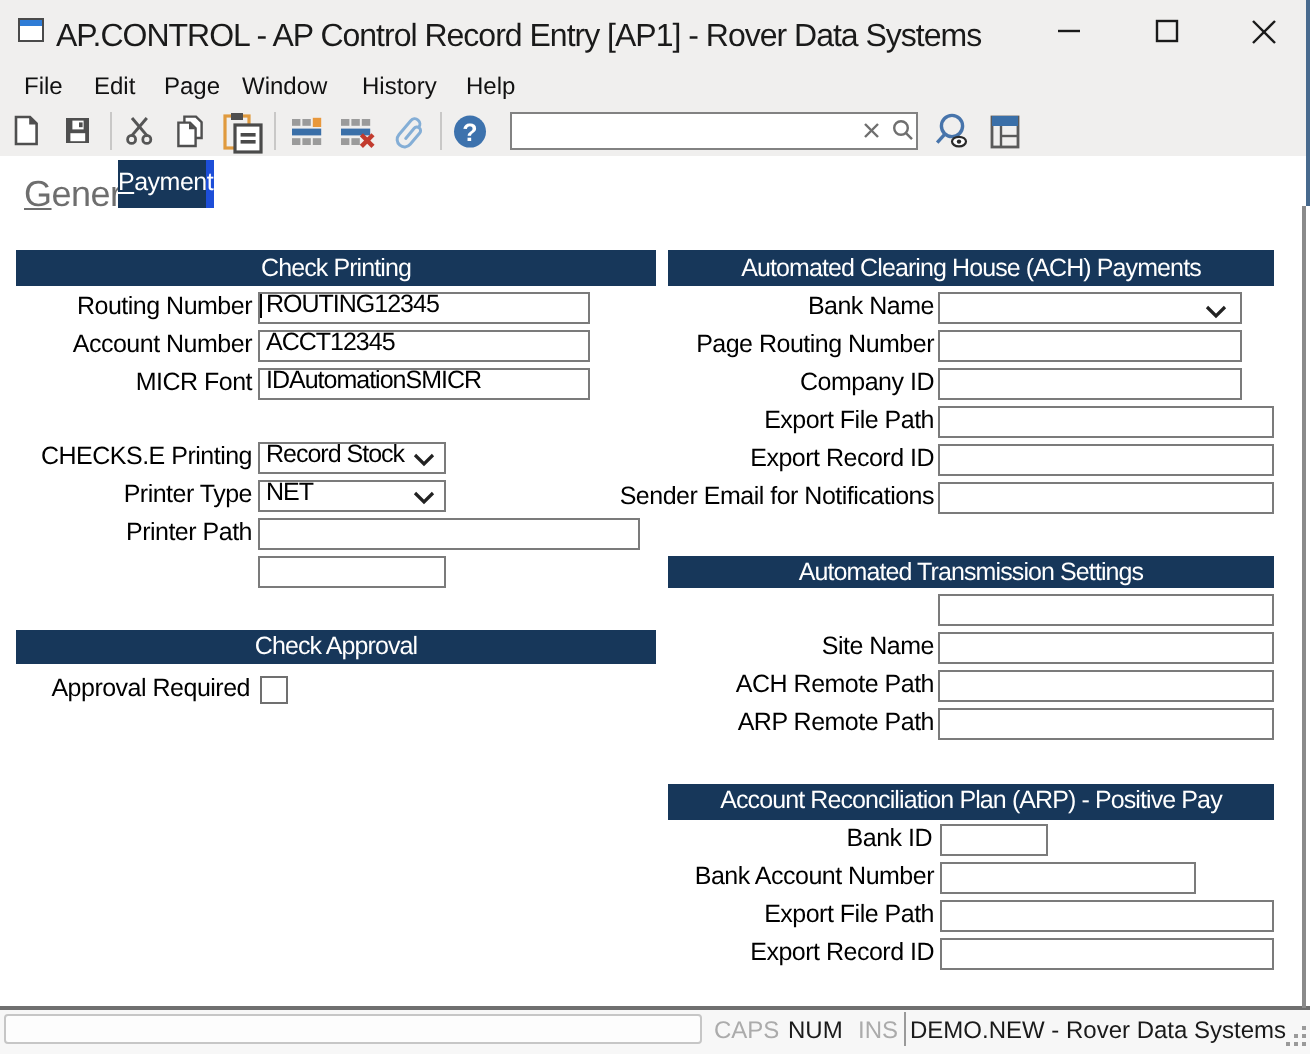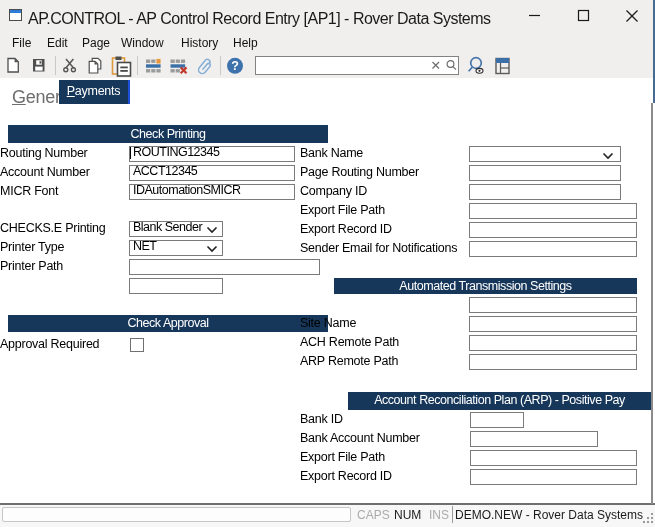--- a/index.html
+++ b/index.html
@@ -7,23 +7,23 @@
 body { font-family:"Liberation Sans", sans-serif; }
 #win { position:relative; width:655px; height:527px; background:#fff; overflow:hidden; }
 .abs { position:absolute; }
 #chrome { left:0; top:0; width:655px; height:78px; background:#f0efee; }
 #titletxt { left:28px; top:10px; font-size:16px; letter-spacing:-0.5px; color:#1a1a1a; white-space:nowrap; }
 .menuitem { top:36px; font-size:12px; color:#111; }
 .tsep { width:1px; background:#c9c8c7; top:56px; height:19px; }
 #searchbox { left:255px; top:56px; width:204px; height:19px; background:#fff; border:1px solid #828282; }
 
 #tabgen { left:12px; top:87px; font-size:18px; letter-spacing:-0.25px; color:#6e6e6e; }
-#tabpay { left:59px; top:80px; width:71px; height:24px; background:#17375a; border-right:2px solid #1d4ed8; font-size:12.5px; letter-spacing:-0.25px; color:#fff; text-align:center; line-height:23px;}
+#tabpay { left:59px; top:80px; width:48px; height:24px; background:#17375a; border-right:4px solid #1d4ed8; font-size:12.5px; letter-spacing:-0.25px; color:#fff; text-align:center; line-height:23px;}
 .hdr { background:#17375a; color:#fff; font-size:12.5px; letter-spacing:-0.45px; text-align:center; }
-.lbl { font-size:12.5px; letter-spacing:-0.25px; color:#000; white-space:nowrap; height:16px; line-height:14px; }
+.lbl { font-size:12.5px; letter-spacing:-0.25px; color:#000; text-align:right; white-space:nowrap; height:16px; line-height:14px; }
 .fld { background:#fff; border:1px solid #7b7b7b; font-size:12.5px; letter-spacing:-0.5px; color:#000; padding:0 0 0 3px; line-height:11px; white-space:nowrap; }
 
 #sbline { left:0px; top:503px; width:655px; height:2px; background:#6f6f6f; }
 #sbar { left:0; top:505px; width:655px; height:22px; background:#f7f7f7; }
 #sbpane { left:2px; top:507px; width:349px; height:15px; background:#fdfdfd; border:1px solid #c6c6c6; border-radius:2px; }
 .sbt { top:508px; font-size:12px; }
 #rborder1 { left:653px; top:0; width:2px; height:103px; background:#486a8e; }
 #rborder2 { left:651px; top:103px; width:2px; height:401px; background:#8b8b8b; }
 </style>
 </head>
@@ -136,37 +136,38 @@
 
   <div class="abs lbl" style="left:0;top:146px;width:126px">Routing Number</div>
   <div class="abs fld" style="left:129px;top:146px;width:166px;height:16px">ROUTING12345</div>
   <div class="abs" style="left:130px;top:147px;width:1px;height:12px;background:#000"></div>
   <div class="abs lbl" style="left:0;top:165px;width:126px">Account Number</div>
   <div class="abs fld" style="left:129px;top:165px;width:166px;height:16px">ACCT12345</div>
   <div class="abs lbl" style="left:0;top:184px;width:126px">MICR Font</div>
   <div class="abs lbl" style="left:0;top:221px;width:126px">CHECKS.E Printing</div>
 
   <div class="abs fld" style="left:129px;top:184px;width:166px;height:16px">IDAutomationSMICR</div>
-  <div class="abs fld" style="left:129px;top:221px;width:94px;height:16px">Blank Sender</div>
+  <div class="abs fld" style="left:129px;top:221px;width:94px;height:16px">Record Stock</div>
   <svg class="abs" style="left:206px;top:226px" width="12" height="8" viewBox="0 0 12 8">
       <path d="M1.5 1.5 L6 6 L10.5 1.5" fill="none" stroke="#222" stroke-width="1.6"></path>
     </svg>
   <div class="abs lbl" style="left:0;top:240px;width:126px">Printer Type</div>
   <div class="abs fld" style="left:129px;top:240px;width:94px;height:16px">NET</div>
   <svg class="abs" style="left:206px;top:245px" width="12" height="8" viewBox="0 0 12 8">
       <path d="M1.5 1.5 L6 6 L10.5 1.5" fill="none" stroke="#222" stroke-width="1.6"></path>
     </svg>
   <div class="abs lbl" style="left:0;top:259px;width:126px">Printer Path</div>
   <div class="abs fld" style="left:129px;top:259px;width:191px;height:16px"></div>
   <div class="abs fld" style="left:129px;top:278px;width:94px;height:16px"></div>
 
   <div class="abs hdr" style="left:8px;top:315px;width:320px;height:17px;line-height:17px">Check Approval</div>
   <div class="abs lbl" style="left:0;top:337px;width:125px">Approval Required</div>
   <div class="abs" style="left:130px;top:338px;width:14px;height:14px;background:#fff;border:1px solid #707070"></div>
 
+  <div class="abs hdr" style="left:334px;top:125px;width:303px;height:18px;line-height:18px">Automated Clearing House (ACH) Payments</div>
 
   <div class="abs lbl" style="left:300px;top:146px;width:167px">Bank Name</div>
   <div class="abs fld" style="left:469px;top:146px;width:152px;height:16px"></div>
   <svg class="abs" style="left:602px;top:152px" width="12" height="8" viewBox="0 0 12 8">
       <path d="M1.5 1.5 L6 6 L10.5 1.5" fill="none" stroke="#222" stroke-width="1.6"></path>
     </svg>
   <div class="abs lbl" style="left:300px;top:165px;width:167px">Page Routing Number</div>
   <div class="abs fld" style="left:469px;top:165px;width:152px;height:16px"></div>
   <div class="abs lbl" style="left:300px;top:184px;width:167px">Company ID</div>
   <div class="abs fld" style="left:469px;top:184px;width:152px;height:16px"></div>
@@ -179,21 +180,21 @@
 
   <div class="abs hdr" style="left:334px;top:278px;width:303px;height:16px;line-height:16px">Automated Transmission Settings</div>
   <div class="abs fld" style="left:469px;top:297px;width:168px;height:16px"></div>
   <div class="abs lbl" style="left:300px;top:316px;width:167px">Site Name</div>
   <div class="abs fld" style="left:469px;top:316px;width:168px;height:16px"></div>
   <div class="abs lbl" style="left:300px;top:335px;width:167px">ACH Remote Path</div>
   <div class="abs fld" style="left:469px;top:335px;width:168px;height:16px"></div>
   <div class="abs lbl" style="left:300px;top:354px;width:167px">ARP Remote Path</div>
   <div class="abs fld" style="left:469px;top:354px;width:168px;height:16px"></div>
 
-  <div class="abs hdr" style="left:348px;top:392px;width:303px;height:18px;line-height:16px">Account Reconciliation Plan (ARP) - Positive Pay</div>
+  <div class="abs hdr" style="left:334px;top:392px;width:303px;height:18px;line-height:16px">Account Reconciliation Plan (ARP) - Positive Pay</div>
   <div class="abs lbl" style="left:300px;top:412px;width:166px">Bank ID</div>
   <div class="abs fld" style="left:470px;top:412px;width:54px;height:16px"></div>
   <div class="abs lbl" style="left:300px;top:431px;width:167px">Bank Account Number</div>
   <div class="abs fld" style="left:470px;top:431px;width:128px;height:16px"></div>
   <div class="abs lbl" style="left:300px;top:450px;width:167px">Export File Path</div>
   <div class="abs fld" style="left:470px;top:450px;width:167px;height:16px"></div>
   <div class="abs lbl" style="left:300px;top:469px;width:167px">Export Record ID</div>
   <div class="abs fld" style="left:470px;top:469px;width:167px;height:16px"></div>
 
   <div class="abs" id="sbline"></div>

